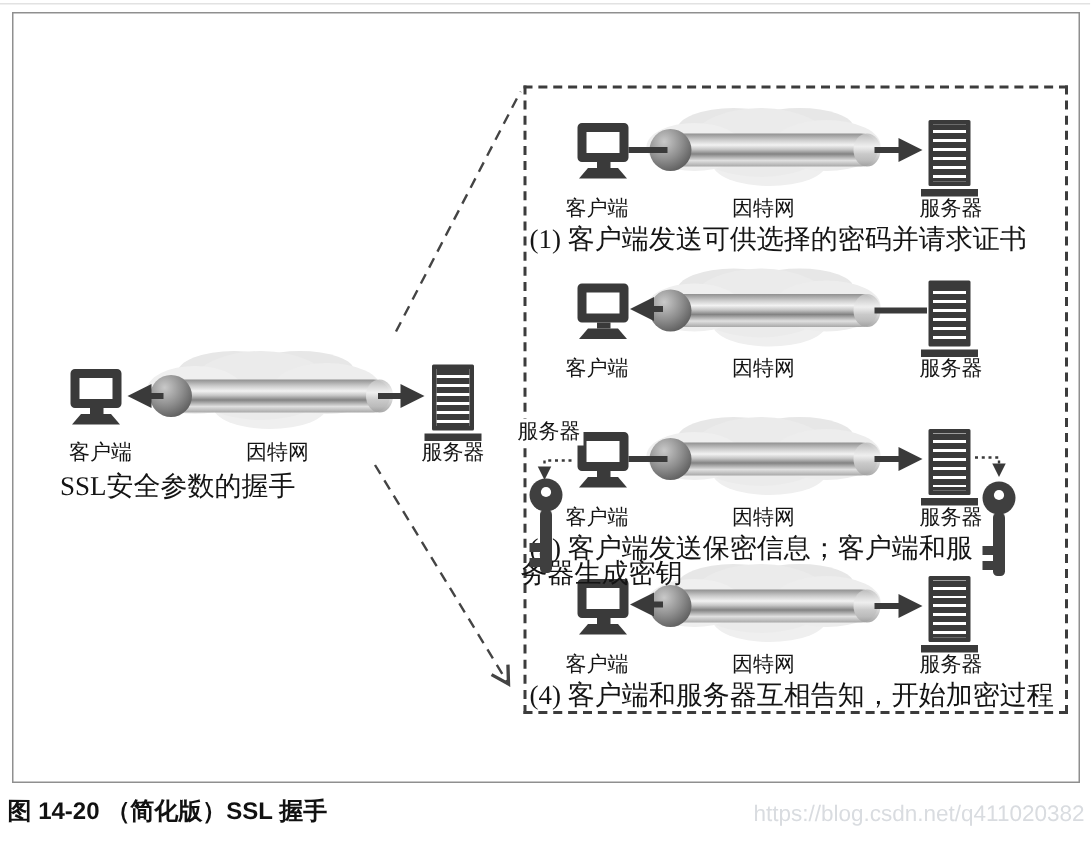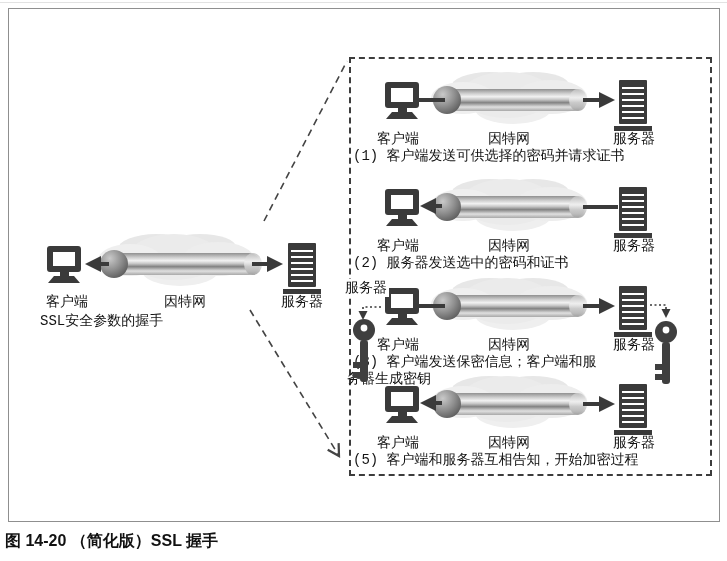--- a/index.html
+++ b/index.html
@@ -33,21 +33,21 @@
         box-shadow:-18px -8px 0 -8px #e7e7e7,26px -10px 0 -10px #e7e7e7,6px 14px 0 -8px #efefef;}
   .cloud::before{content:"";position:absolute;left:-30px;top:10px;width:64px;height:32px;background:#efefef;border-radius:50%;}
   .cloud::after{content:"";position:absolute;right:-34px;top:8px;width:72px;height:34px;background:#ededed;border-radius:50%;}
 
   
   .hline{position:absolute;height:4px;background:#3a3a3a;z-index:3;}
   .ah-l{position:absolute;width:0;height:0;border-top:8px solid transparent;border-bottom:8px solid transparent;border-right:16px solid #3a3a3a;z-index:3;}
   .ah-r{position:absolute;width:0;height:0;border-top:8px solid transparent;border-bottom:8px solid transparent;border-left:16px solid #3a3a3a;z-index:3;}
 
   .lbl{position:absolute;transform:translateX(-50%);white-space:nowrap;font-size:14px;z-index:5;}
-  .cap{position:absolute;white-space:nowrap;font-size:14px;z-index:5;font-family:Liberation Mono, monospace;}
+  .cap{position:absolute;white-space:nowrap;font-size:18px;z-index:5;}
 
   .dashedbox{position:absolute;left:349px;top:57px;width:363px;height:419px;border:2px dashed #3c3c3c;box-sizing:border-box;z-index:0;}
 
   .certbox{position:absolute;left:424px;top:167px;width:48px;background:#fff;border:2px solid #1c1c1c;
            font-size:12px;line-height:14px;text-align:center;z-index:6;padding:2px 0;}
   .stray{position:absolute;left:343px;top:279px;font-size:14px;background:#fff;z-index:6;padding:0 2px;white-space:nowrap;}
 
   .keyicon{position:absolute;z-index:6;line-height:0;}
 
   .overlay{position:absolute;left:0;top:0;width:727px;height:561px;z-index:4;pointer-events:none;}
@@ -120,21 +120,20 @@
     <div class="cloud" style="left:112px;top:12px;"></div>
     <div class="tube" style="left:88px;top:29px;width:148px;"></div>
     <div class="hline" style="left:234px;top:38px;width:35px;"></div>
     <div class="srv" style="left:262px;top:20px;">
       <div class="tower"></div>
       <div class="sbase"></div>
     </div>
     <span class="lbl" style="left:49px;top:70px;">客户端</span>
     <span class="lbl" style="left:160px;top:70px;">因特网</span>
     <span class="lbl" style="left:285px;top:70px;">服务器</span>
-    <span class="cap" style="left:4px;top:87px;">(2) 服务器发送选中的密码和证书</span>
   </div>
 
 
   <div class="netrow" style="left:349px;top:266px;">
     <div class="pc" style="left:33px;top:22px;">
       <div class="scr"></div>
       <div class="neck"></div>
       <div class="tb"></div>
     </div>
     <div class="hline" style="left:70px;top:38px;width:26px;"></div>
@@ -186,31 +185,32 @@
     <div class="tube" style="left:88px;top:29px;width:148px;"></div>
     <div class="hline" style="left:234px;top:38px;width:17px;"></div>
     <div class="ah-r" style="left:250px;top:32px;"></div>
     <div class="srv" style="left:262px;top:20px;">
       <div class="tower"></div>
       <div class="sbase"></div>
     </div>
     <span class="lbl" style="left:49px;top:70px;">客户端</span>
     <span class="lbl" style="left:160px;top:70px;">因特网</span>
     <span class="lbl" style="left:285px;top:70px;">服务器</span>
-    <span class="cap" style="left:4px;top:87px;">(5) 客户端和服务器互相告知，开始加密过程</span>
+    <span class="cap" style="left:4px;top:87px;">(4) 客户端和服务器互相告知，开始加密过程</span>
   </div>
 
   <svg class="overlay">
     <defs>
       <marker id="vh" markerWidth="12" markerHeight="12" refX="8" refY="5" orient="auto">
         <path d="M1,1 L8,5 L1,9" fill="none" stroke="#444444" stroke-width="1.4"></path>
       </marker>
     </defs>
     <line x1="264" y1="221" x2="347" y2="61" stroke="#444444" stroke-width="1.6" stroke-dasharray="7 5"></line>
     <line x1="250" y1="310" x2="339" y2="456" stroke="#444444" stroke-width="1.6" stroke-dasharray="7 5" marker-end="url(#vh)"></line>
     <polyline points="381,307 363,307 363,311" fill="none" stroke="#3a3a3a" stroke-width="1.6" stroke-dasharray="2 2.5"></polyline>
     <path d="M358.5,311 L367.5,311 L363,320 Z" fill="#3a3a3a"></path>
     <polyline points="650,305 666,305 666,309" fill="none" stroke="#3a3a3a" stroke-width="1.6" stroke-dasharray="2 2.5"></polyline>
     <path d="M661.5,309 L670.5,309 L666,318 Z" fill="#3a3a3a"></path>
   </svg>
 
   <div class="figcap">图 14-20 （简化版）SSL 握手</div>
+  <div class="watermark">https://blog.csdn.net/q411020382</div>
 </div>
 
 </body></html>

